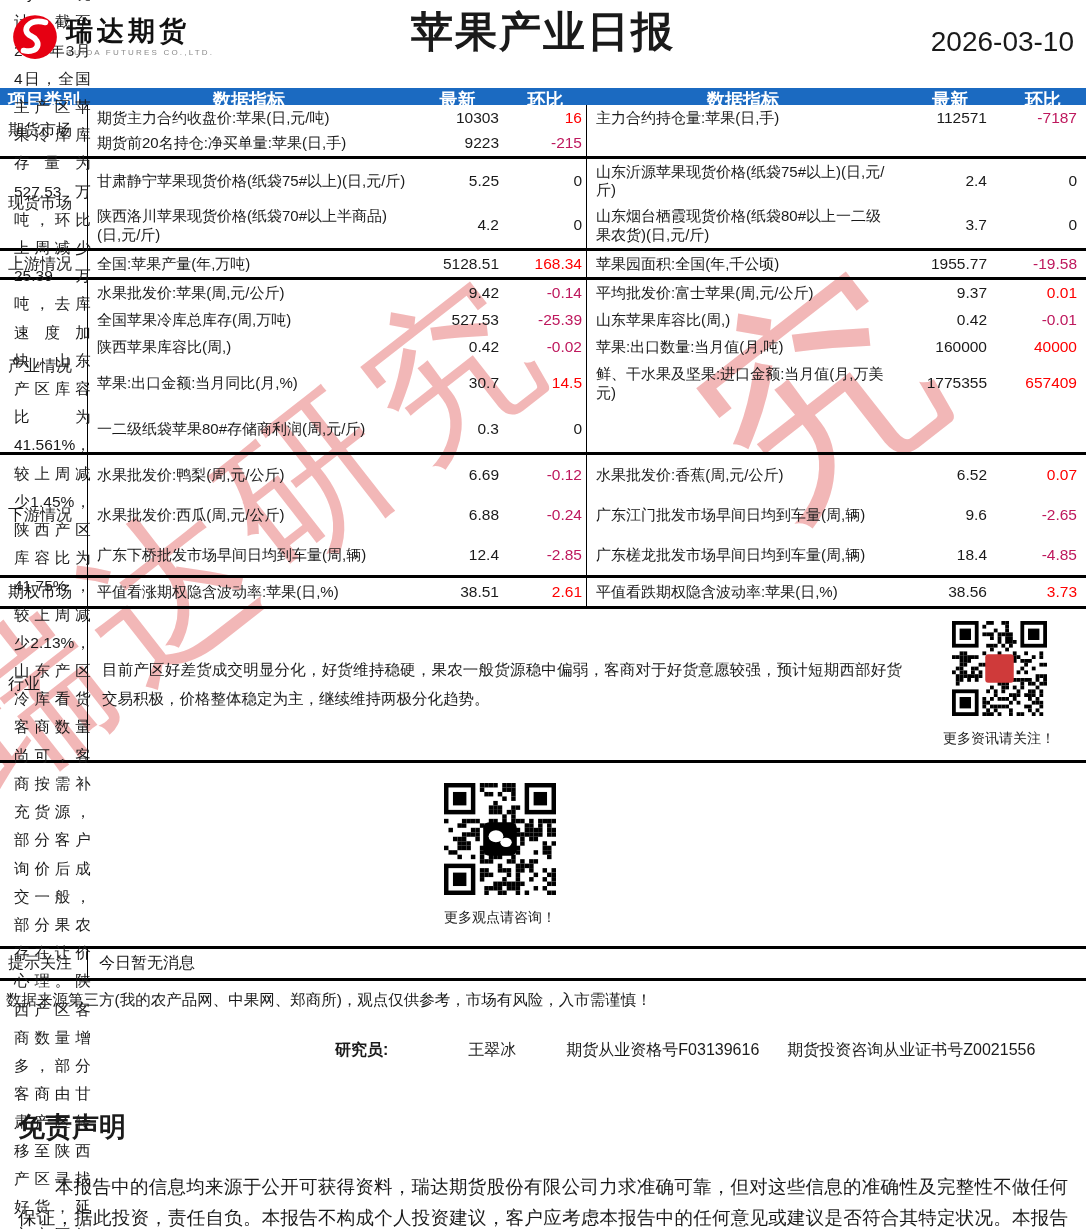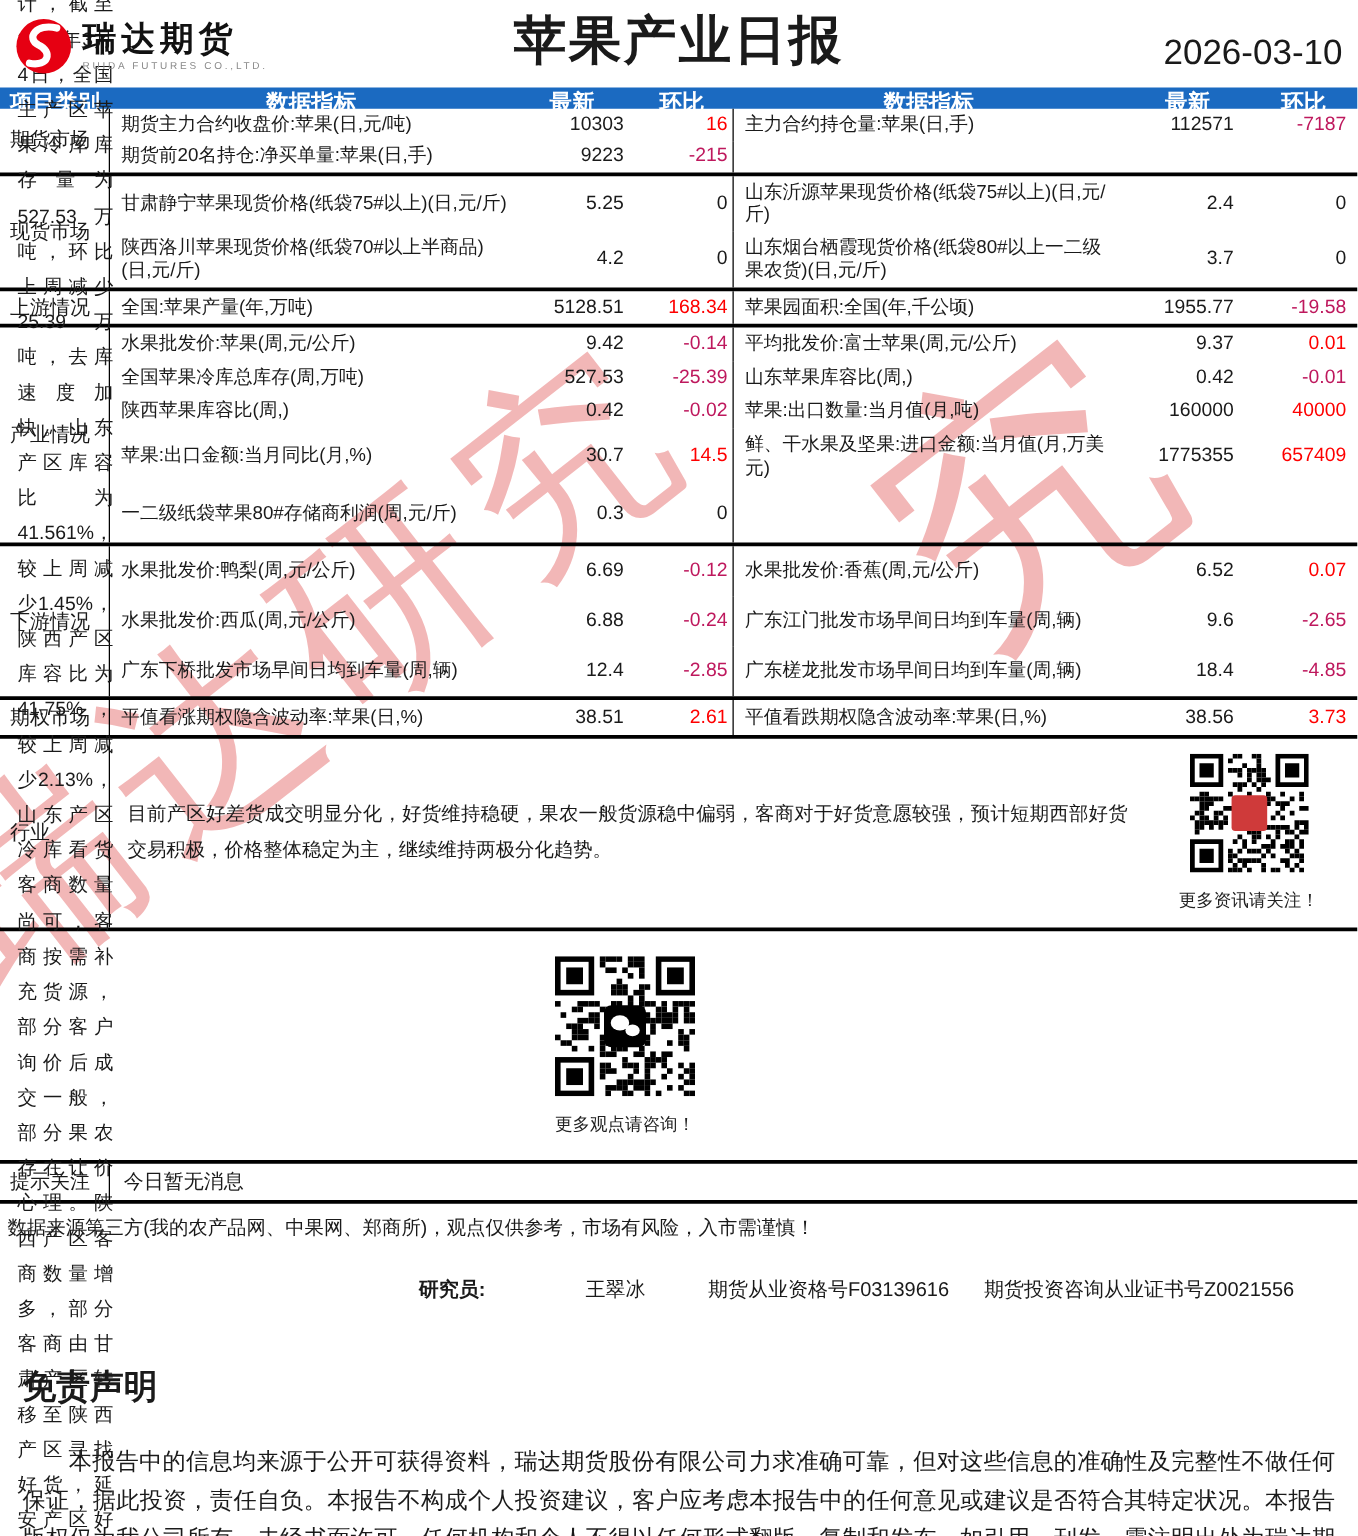--- a/index.html
+++ b/index.html
@@ -14,21 +14,21 @@
   
   .watermark{position:absolute;z-index:0;white-space:nowrap;pointer-events:none;
     color:rgba(226,96,96,.45);font-weight:400;}
   .wm1{left:30px;top:620px;font-size:165px;letter-spacing:14px;
     transform:rotate(-38deg);transform-origin:left bottom;}
   .wm2{left:705px;top:245px;font-size:225px;transform:rotate(-38deg);}
 
   .content{position:relative;z-index:1;}
 
   
-  header{position:relative;height:70px;}
+  header{position:relative;height:88px;}
   .logo{position:absolute;left:10px;top:12px;display:flex;align-items:center;gap:6px;}
   .logo-brand{font-size:27px;font-weight:bold;letter-spacing:4px;color:#111;line-height:1;}
   .logo-sub{font-size:8px;color:#8a8a8a;letter-spacing:2.2px;margin-top:3px;}
   .title{position:absolute;left:0;right:0;top:4px;text-align:center;
     font-size:42px;font-weight:900;letter-spacing:2px;margin:0;}
   .date{position:absolute;right:12px;top:26px;font-size:28px;}
 
   
   .thead{display:grid;grid-template-columns:var(--cols);background:var(--blue);
     color:#fff;font-weight:bold;font-size:18px;height:17px;align-items:center;}

